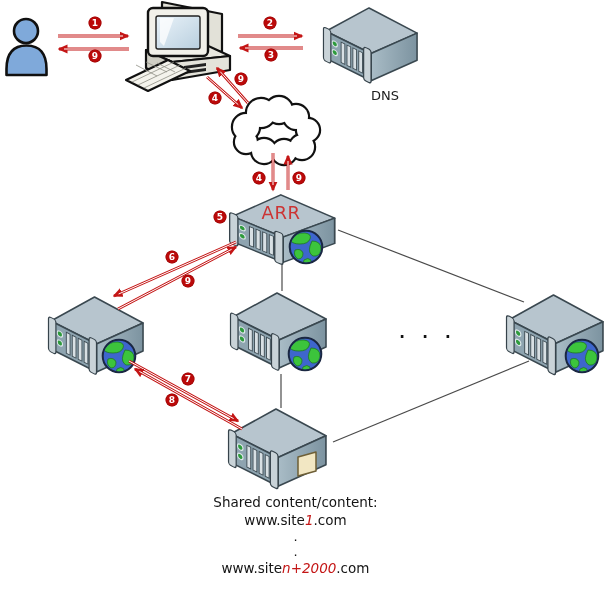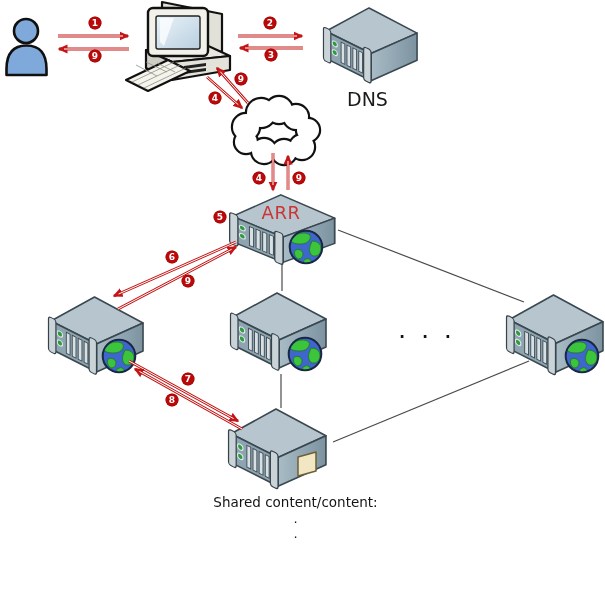--- a/index.html
+++ b/index.html
@@ -9,21 +9,21 @@
   }
   .layer{position:absolute;left:0;top:0;width:605px;height:607px;}
   .badge{
     position:absolute;transform:translate(-50%,-50%);
     width:13px;height:13px;border-radius:50%;
     background:#BB0909;color:#fff;
     font-size:9px;line-height:13px;font-weight:bold;text-align:center;
     box-shadow:0 0 0 0.5px #8f0404 inset;
   }
   .lbl{position:absolute;color:#1b1b1b;}
-  .lbl-dns{left:347px;top:88px;width:52px;text-align:left;font-size:19px;}
+  .lbl-dns{left:347px;top:88px;width:52px;text-align:right;font-size:13px;}
   .lbl-arr{left:253px;top:202px;width:56px;text-align:center;font-size:18px;color:#CC3434;letter-spacing:0.5px;}
   .lbl-ellipsis{left:396px;top:324px;width:64px;text-align:center;font-size:15px;font-weight:bold;letter-spacing:6px;color:#111;}
   .shared{position:absolute;left:158px;top:493px;width:275px;text-align:center;color:#141414;font-size:13.5px;line-height:18px;}
   .shared .vdot{line-height:15px;font-size:13px;}
   .var{color:#C41616;font-style:italic;}
 </style>
 </head>
 <body>
 
 <div class="canvas">
@@ -211,17 +211,19 @@
   <span class="badge" style="left:188px;top:281px">9</span>
   <span class="badge" style="left:188px;top:379px">7</span>
   <span class="badge" style="left:172px;top:400px">8</span>
 
   <div class="lbl lbl-dns">DNS</div>
   <div class="lbl lbl-arr">ARR</div>
   <div class="lbl lbl-ellipsis">. . .</div>
 
   <div class="shared">
     <div>Shared content/content:</div>
+    <div><span>www.site</span><span class="var">1</span><span>.com</span></div>
     <div class="vdot">.</div>
     <div class="vdot">.</div>
+    <div><span>www.site</span><span class="var">n+2000</span><span>.com</span></div>
   </div>
 
 </div>
 
 </body></html>

